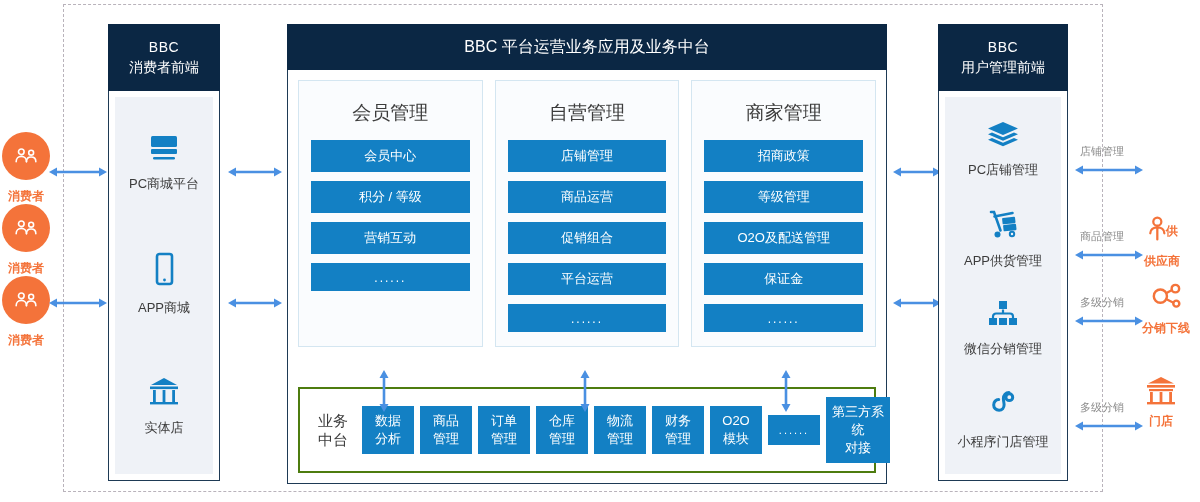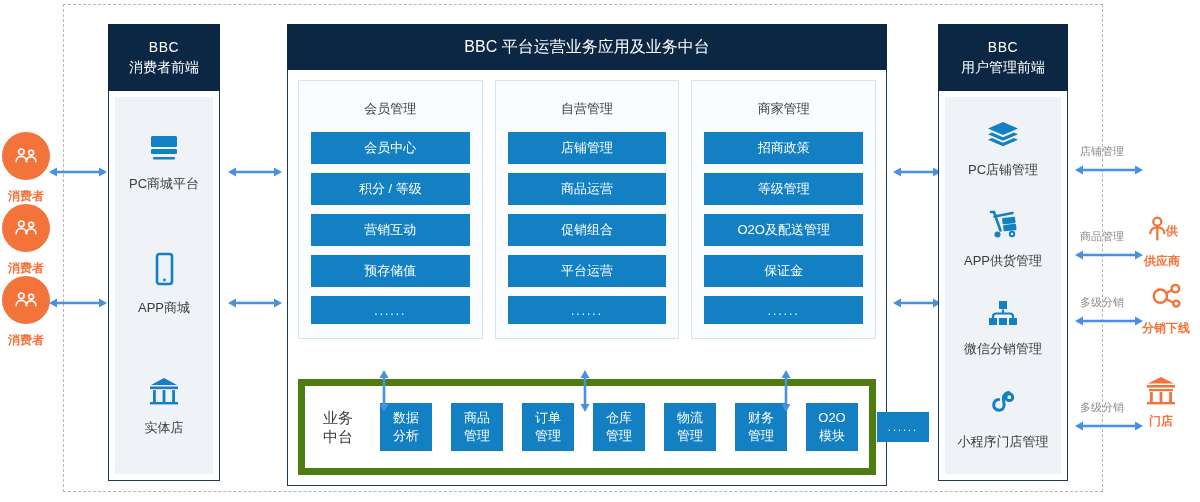--- a/index.html
+++ b/index.html
@@ -71,41 +71,41 @@
   }
   .cols{display:flex;gap:12px;}
   .col{
     flex:1;
     background:#fafcfe;
     border:1px solid #d4e6f1;
     box-sizing:border-box;
     padding:12px 12px 14px;
   }
   .col-title{
-    text-align:center;font-size:13px;color:#3c3c3c;
+    text-align:center;font-size:19px;color:#3c3c3c;
     margin:7px 0 14px;
   }
   .chip{
     background:#1380c4;color:#fff;
     font-size:13px;text-align:center;
     padding:7px 2px;margin-bottom:9px;
     white-space:nowrap;
   }
   .chip:last-child{margin-bottom:0;}
   .chip.dots{letter-spacing:2px;font-size:12px;padding:8px 2px 6px;}
 
   
   #midstrip{
     margin-top:40px;
-    border:7px solid #4d7c0f;
+    border:2px solid #4d7c0f;
     background:#fff;
     display:flex;align-items:center;
     padding:8px 10px;
     box-sizing:border-box;
-    gap:19px;
+    gap:6px;
   }
   #mid-label{
     font-size:15px;color:#3c3c3c;
     line-height:19px;text-align:center;
     width:46px;flex:0 0 46px;
   }
   .midbox{
     background:#1380c4;color:#fff;
     font-size:13px;line-height:18px;text-align:center;
     padding:6px 4px;
@@ -268,21 +268,20 @@
       <span class="ln2">平台运营业务应用及业务中台</span>
     </div>
     <div id="center-body">
       <div class="cols">
 
         <div class="col">
           <div class="col-title">会员管理</div>
           <div class="chip">会员中心</div>
           <div class="chip">积分 / 等级</div>
           <div class="chip">营销互动</div>
-          <div class="chip">预存储值</div>
           <div class="chip dots">......</div>
         </div>
 
         <div class="col">
           <div class="col-title">自营管理</div>
           <div class="chip">店铺管理</div>
           <div class="chip">商品运营</div>
           <div class="chip">促销组合</div>
           <div class="chip">平台运营</div>
           <div class="chip dots">......</div>

